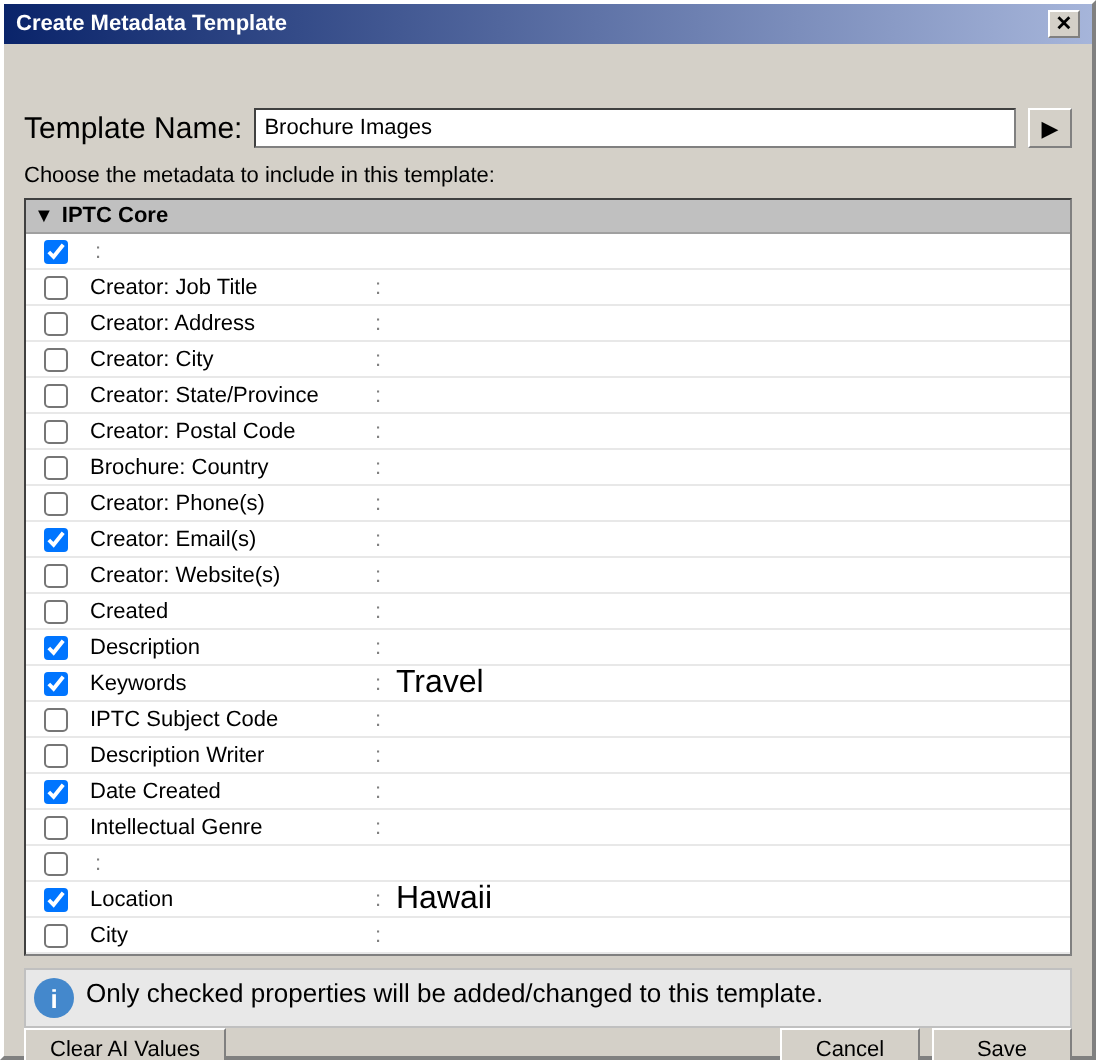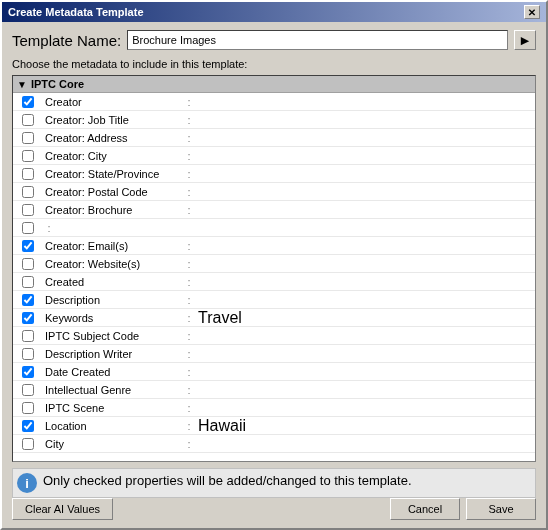--- a/index.html
+++ b/index.html
@@ -10,20 +10,21 @@
     }
     .window {
       width: 548px;
       height: 530px;
       background: #d4d0c8;
       border: 2px solid #ffffff;
       border-right-color: #808080;
       border-bottom-color: #808080;
       display: flex;
       flex-direction: column;
+      gap: 24px;
     }
     .title-bar {
       background: linear-gradient(to right, #0a246a, #a6b5da);
       color: white;
       padding: 3px 6px;
       display: flex;
       align-items: center;
       justify-content: space-between;
       height: 20px;
     }
@@ -245,21 +246,20 @@
       <div class="section-header">
         <span class="section-header-arrow">▼</span>
         <span class="section-header-label">IPTC Core</span>
       </div>
 
       <div id="rows-container">
           <div class="metadata-row">
             <div class="checkbox-cell">
               <input type="checkbox" checked="" style="">
             </div>
-            <div class="label-cell">Creator</div>
             <div class="separator-cell">:</div>
             <div class="value-cell"><input type="text" class="value-input" style=""></div>
           </div>
           <div class="metadata-row">
             <div class="checkbox-cell">
               <input type="checkbox" style="">
             </div>
             <div class="label-cell">Creator: Job Title</div>
             <div class="separator-cell">:</div>
             <div class="value-cell"><input type="text" class="value-input" style=""></div>
@@ -293,28 +293,29 @@
               <input type="checkbox" style="">
             </div>
             <div class="label-cell">Creator: Postal Code</div>
             <div class="separator-cell">:</div>
             <div class="value-cell"><input type="text" class="value-input" style=""></div>
           </div>
           <div class="metadata-row">
             <div class="checkbox-cell">
               <input type="checkbox" style="">
             </div>
-            <div class="label-cell">Creator: Brochure</div>
-            <div class="separator-cell">:</div>
-            <div class="value-cell"><input type="text" class="value-input" style=""></div>
-          </div>
-          <div class="metadata-row">
-            <div class="checkbox-cell">
-              <input type="checkbox" style="">
-            </div>
+            <div class="label-cell">Brochure: Country</div>
+            <div class="separator-cell">:</div>
+            <div class="value-cell"><input type="text" class="value-input" style=""></div>
+          </div>
+          <div class="metadata-row">
+            <div class="checkbox-cell">
+              <input type="checkbox" style="">
+            </div>
+            <div class="label-cell">Creator: Phone(s)</div>
             <div class="separator-cell">:</div>
             <div class="value-cell"><input type="text" class="value-input" style=""></div>
           </div>
           <div class="metadata-row">
             <div class="checkbox-cell">
               <input type="checkbox" checked="" style="">
             </div>
             <div class="label-cell">Creator: Email(s)</div>
             <div class="separator-cell">:</div>
             <div class="value-cell"><input type="text" class="value-input" style=""></div>
@@ -380,21 +381,20 @@
               <input type="checkbox" style="">
             </div>
             <div class="label-cell">Intellectual Genre</div>
             <div class="separator-cell">:</div>
             <div class="value-cell"><input type="text" class="value-input" style=""></div>
           </div>
           <div class="metadata-row">
             <div class="checkbox-cell">
               <input type="checkbox" style="">
             </div>
-            <div class="label-cell">IPTC Scene</div>
             <div class="separator-cell">:</div>
             <div class="value-cell"><input type="text" class="value-input" style=""></div>
           </div>
           <div class="metadata-row">
             <div class="checkbox-cell">
               <input type="checkbox" checked="" style="">
             </div>
             <div class="label-cell">Location</div>
             <div class="separator-cell">:</div>
             <div class="value-cell"><input type="text" class="value-input" value="Hawaii" style=""></div>

